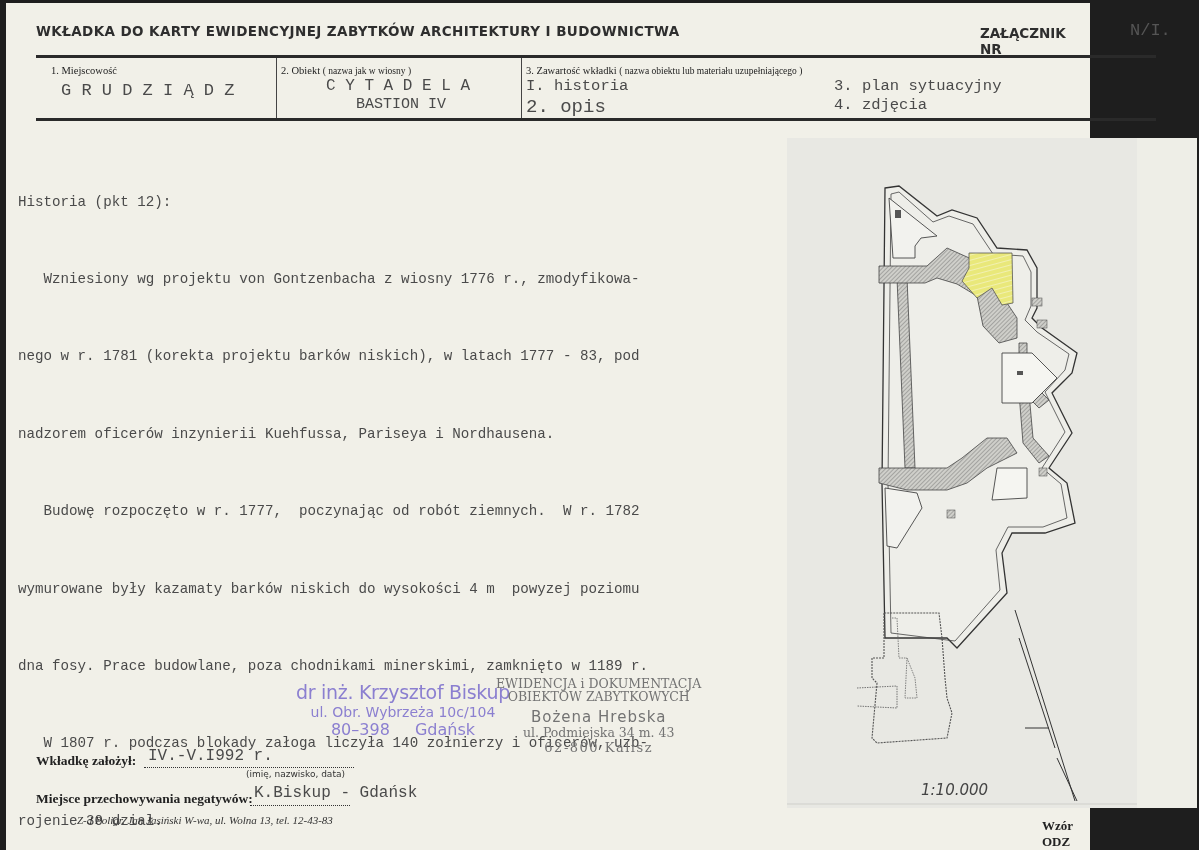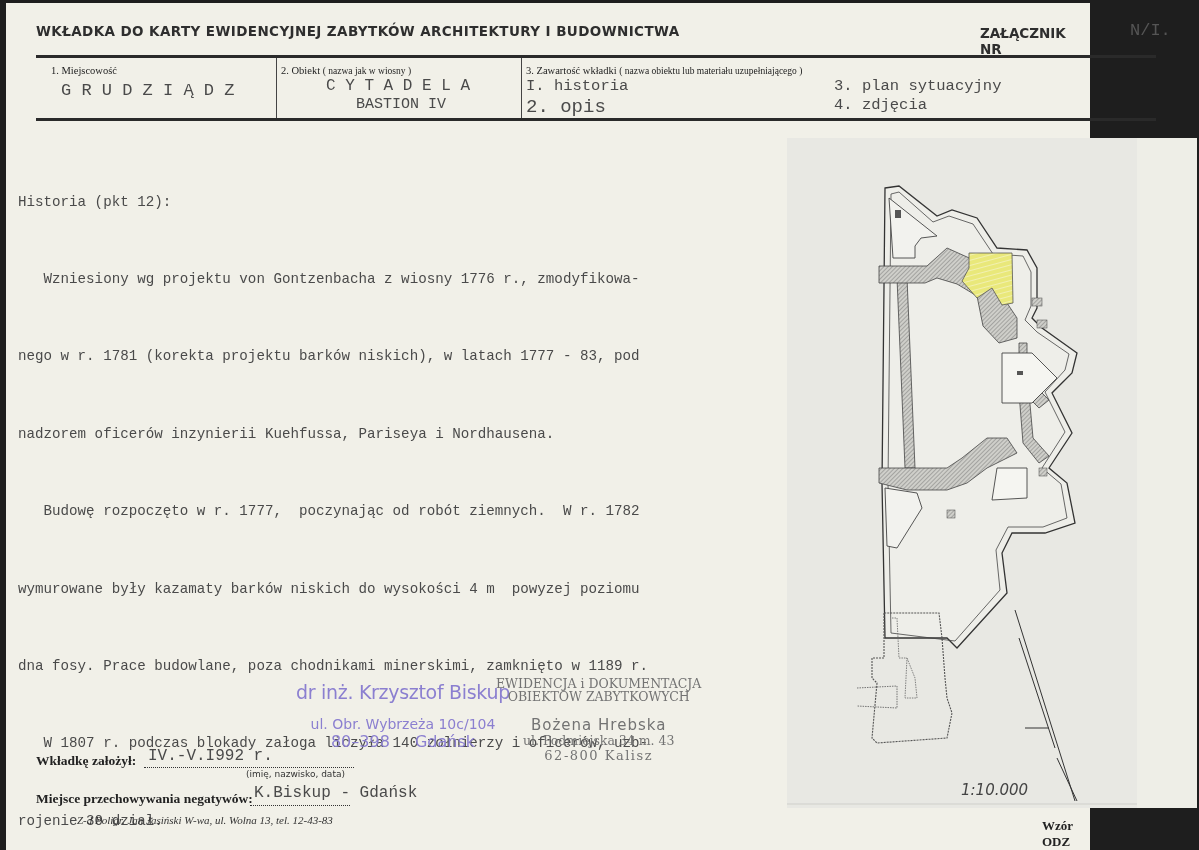--- a/index.html
+++ b/index.html
@@ -41,26 +41,26 @@
     position:absolute; left:12px; top:135px; width:760px;
     font-family:"Liberation Mono", monospace; font-size:14.2px; line-height:25.8px;
     color:#4a4a4a; white-space:pre;
   }
   .body-text .line { display:block; height:25.8px; }
   .stamp {
     position:absolute; color:#8b7fd0; text-align:center;
   }
   .stamp1 { left:290px; top:678px; font-family:"DejaVu Sans", sans-serif; }
   .stamp1 .s-name { font-size:19px; letter-spacing:-0.3px; }
-  .stamp1 .s-addr { font-size:14px; margin-top:13px; }
+  .stamp1 .s-addr { font-size:14px; margin-top:1px; }
   .stamp1 .s-city { font-size:16px; margin-top:0px; word-spacing:20px; }
   .stamp2 { left:490px; top:673px; font-family:"DejaVu Serif", serif; color:#737373; }
   .stamp2 .s-a { font-size:12.5px; }
   .stamp2 .s-b { font-size:12.5px; margin-top:-2px; }
-  .stamp2 .s-c { font-size:15px; margin-top:12px; font-family:"DejaVu Sans", sans-serif; letter-spacing:1px; }
+  .stamp2 .s-c { font-size:15px; margin-top:4px; font-family:"DejaVu Sans", sans-serif; letter-spacing:1px; }
   .stamp2 .s-d { font-size:12.5px; margin-top:-1px; }
   .stamp2 .s-e { font-size:13px; letter-spacing:1.5px; }
   .form-label {
     position:absolute; font-family:"Liberation Serif", serif; font-weight:bold; font-size:13.5px; color:#222;
   }
   .dots {
     position:absolute; border-bottom:1.5px dotted #333; height:14px;
   }
   .caption-small {
     position:absolute; font-family:"DejaVu Sans", sans-serif; font-size:9px; color:#333;
@@ -73,21 +73,21 @@
     position:absolute; left:1036px; top:815px;
     font-family:"Liberation Serif", serif; font-weight:bold; font-size:13px; color:#222;
   }
   .plan-panel {
     position:absolute; left:781px; top:135px; width:350px; height:670px;
     background:#e8e8e3;
   }
   .plan-panel svg { position:absolute; left:0; top:0; }
   .scale-label {
     position:absolute; left:134px; top:643px;
-    font-family:"DejaVu Sans", sans-serif; font-style:italic; font-size:15px; color:#444;margin-left:40px;
+    font-family:"DejaVu Sans", sans-serif; font-style:italic; font-size:15px; color:#444;
   }
   .right-strip {
     position:absolute; left:1131px; top:135px; width:60px; height:670px; background:#eeeee7;
   }
 </style>
 </head>
 <body>
 
 <div class="sheet">
 

